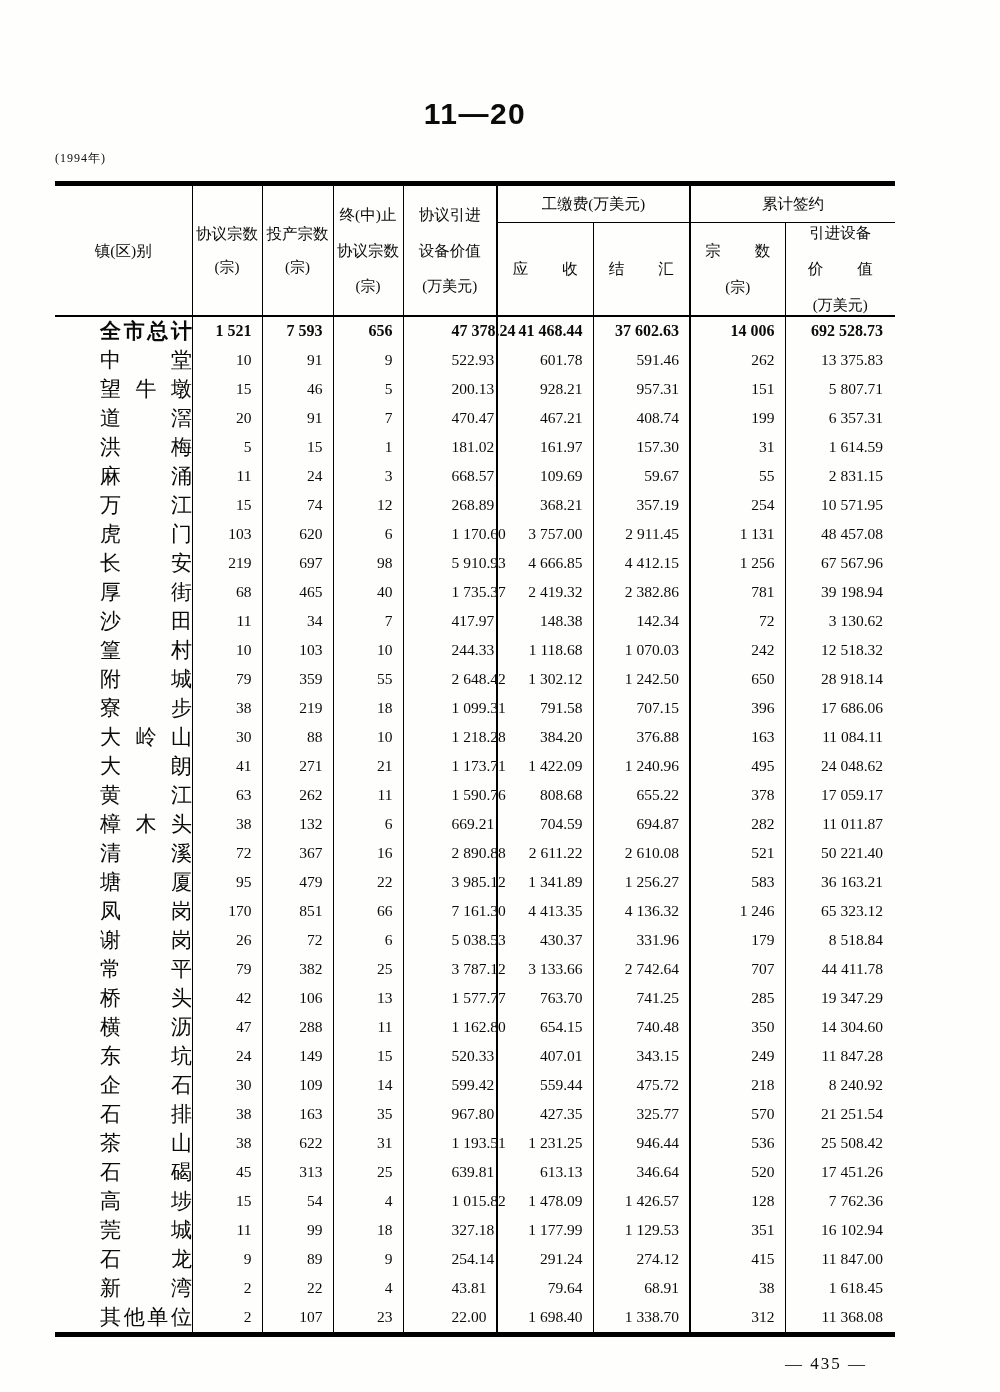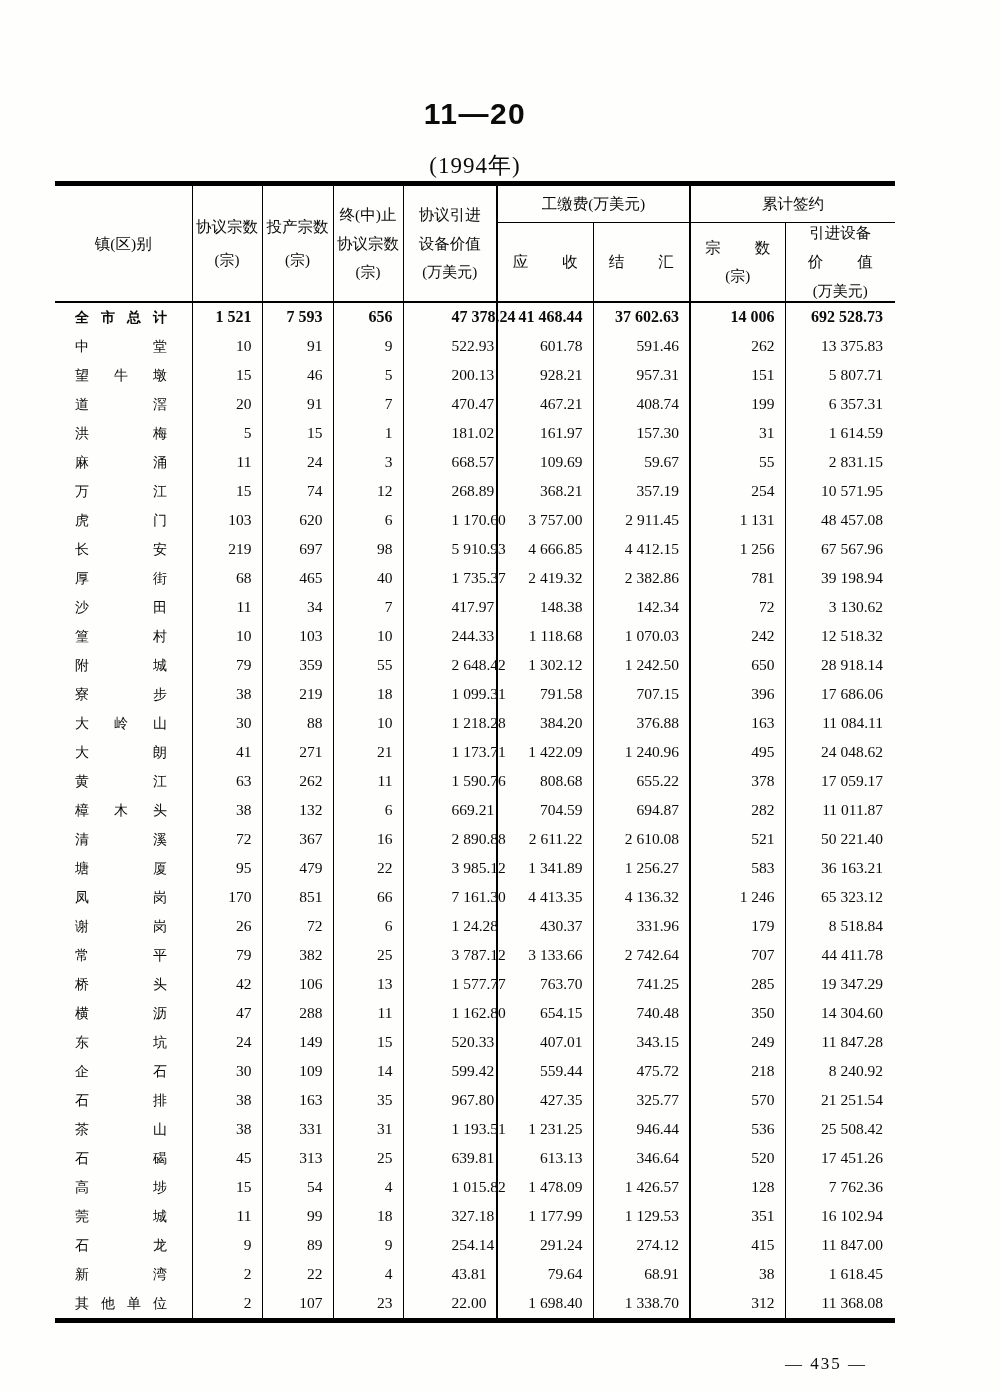--- a/index.html
+++ b/index.html
@@ -3,44 +3,44 @@
 <meta charset="utf-8">
 <style>
   html,body{margin:0;padding:0;background:#e8e8e4;}
   .page{position:relative;width:1000px;height:1392px;background:#fefefdd;background:#fefefd;color:#0b0b0b;
         font-family:"Liberation Serif","DejaVu Serif",serif;overflow:hidden;}
 
   
   .title{position:absolute;top:97px;left:55px;width:840px;display:flex;justify-content:center;gap:26px;
          font-family:"Liberation Sans","DejaVu Sans",sans-serif;font-weight:bold;font-size:30px;
          letter-spacing:1.5px;white-space:nowrap;}
-  .subtitle{position:absolute;top:150px;left:55px;width:840px;text-align:center;font-size:23px;letter-spacing:1px;}
+  .subtitle{position:absolute;top:150px;left:55px;width:840px;font-size:12px;letter-spacing:1px;}
 
   
   .tbl{position:absolute;top:181px;left:55px;width:840px;border-collapse:collapse;table-layout:fixed;
        border-top:5px solid #000;border-bottom:5px solid #000;}
   .tbl th,.tbl td{padding:0;margin:0;}
   thead th{font-weight:normal;font-size:15.5px;vertical-align:middle;text-align:center;line-height:1.25;}
   tr.grow th{height:36px;}
   tr.subhead th{height:54px;}
   .hb{border-bottom:2.5px solid #000;}
   .gb{border-bottom:1.5px solid #000;}
   .bl{border-left:1.2px solid #000;}
   .blh{border-left:2px solid #000;}
   .st2{display:flex;flex-direction:column;align-items:center;gap:14px;}
-  .st3{display:flex;flex-direction:column;align-items:center;gap:10px;}
+  .st3{display:flex;flex-direction:column;align-items:center;gap:17px;}
   .unit{font-size:15px;}
   .j2{display:inline-block;letter-spacing:34px;margin-right:-34px;white-space:nowrap;}
 
   tbody td{height:29px;font-size:15.5px;vertical-align:middle;}
   td.num{text-align:right;padding-right:10px;white-space:pre;}
   td.c5{padding-right:15px;padding-left:48px;}
   td.c9{padding-right:12px;}
   td.name{padding-left:20px;}
-  .nm{display:inline-block;width:92px;font-size:14px;text-align:justify;text-align-last:justify;white-space:nowrap;}
+  .nm{display:inline-block;width:92px;font-size:21px;text-align:justify;text-align-last:justify;white-space:nowrap;margin-left:25px;}
   tr.total{font-weight:bold;}
   tr.total td{font-size:16px;}
 
   .pageno{position:absolute;top:1354px;left:55px;width:812px;text-align:right;font-size:17px;letter-spacing:2px;}
 </style>
 </head>
 <body>
 
 <div class="page">
 
@@ -352,21 +352,21 @@
     <td class="num c6 blh">4 413.35</td>
     <td class="num c7 bl">4 136.32</td>
     <td class="num c8 blh">1 246</td>
     <td class="num c9 bl">65 323.12</td>
   </tr>
         <tr>
     <td class="name c1"><span class="nm">谢岗</span></td>
     <td class="num c2 bl">26</td>
     <td class="num c3 bl">72</td>
     <td class="num c4 bl">6</td>
-    <td class="num c5 bl">1 24.28</td>
+    <td class="num c5 bl">5 038.53</td>
     <td class="num c6 blh">430.37</td>
     <td class="num c7 bl">331.96</td>
     <td class="num c8 blh">179</td>
     <td class="num c9 bl">8 518.84</td>
   </tr>
         <tr>
     <td class="name c1"><span class="nm">常平</span></td>
     <td class="num c2 bl">79</td>
     <td class="num c3 bl">382</td>
     <td class="num c4 bl">25</td>
@@ -427,21 +427,21 @@
     <td class="num c4 bl">35</td>
     <td class="num c5 bl">967.80</td>
     <td class="num c6 blh">427.35</td>
     <td class="num c7 bl">325.77</td>
     <td class="num c8 blh">570</td>
     <td class="num c9 bl">21 251.54</td>
   </tr>
         <tr>
     <td class="name c1"><span class="nm">茶山</span></td>
     <td class="num c2 bl">38</td>
-    <td class="num c3 bl">331</td>
+    <td class="num c3 bl">622</td>
     <td class="num c4 bl">31</td>
     <td class="num c5 bl">1 193.51</td>
     <td class="num c6 blh">1 231.25</td>
     <td class="num c7 bl">946.44</td>
     <td class="num c8 blh">536</td>
     <td class="num c9 bl">25 508.42</td>
   </tr>
         <tr>
     <td class="name c1"><span class="nm">石碣</span></td>
     <td class="num c2 bl">45</td>

